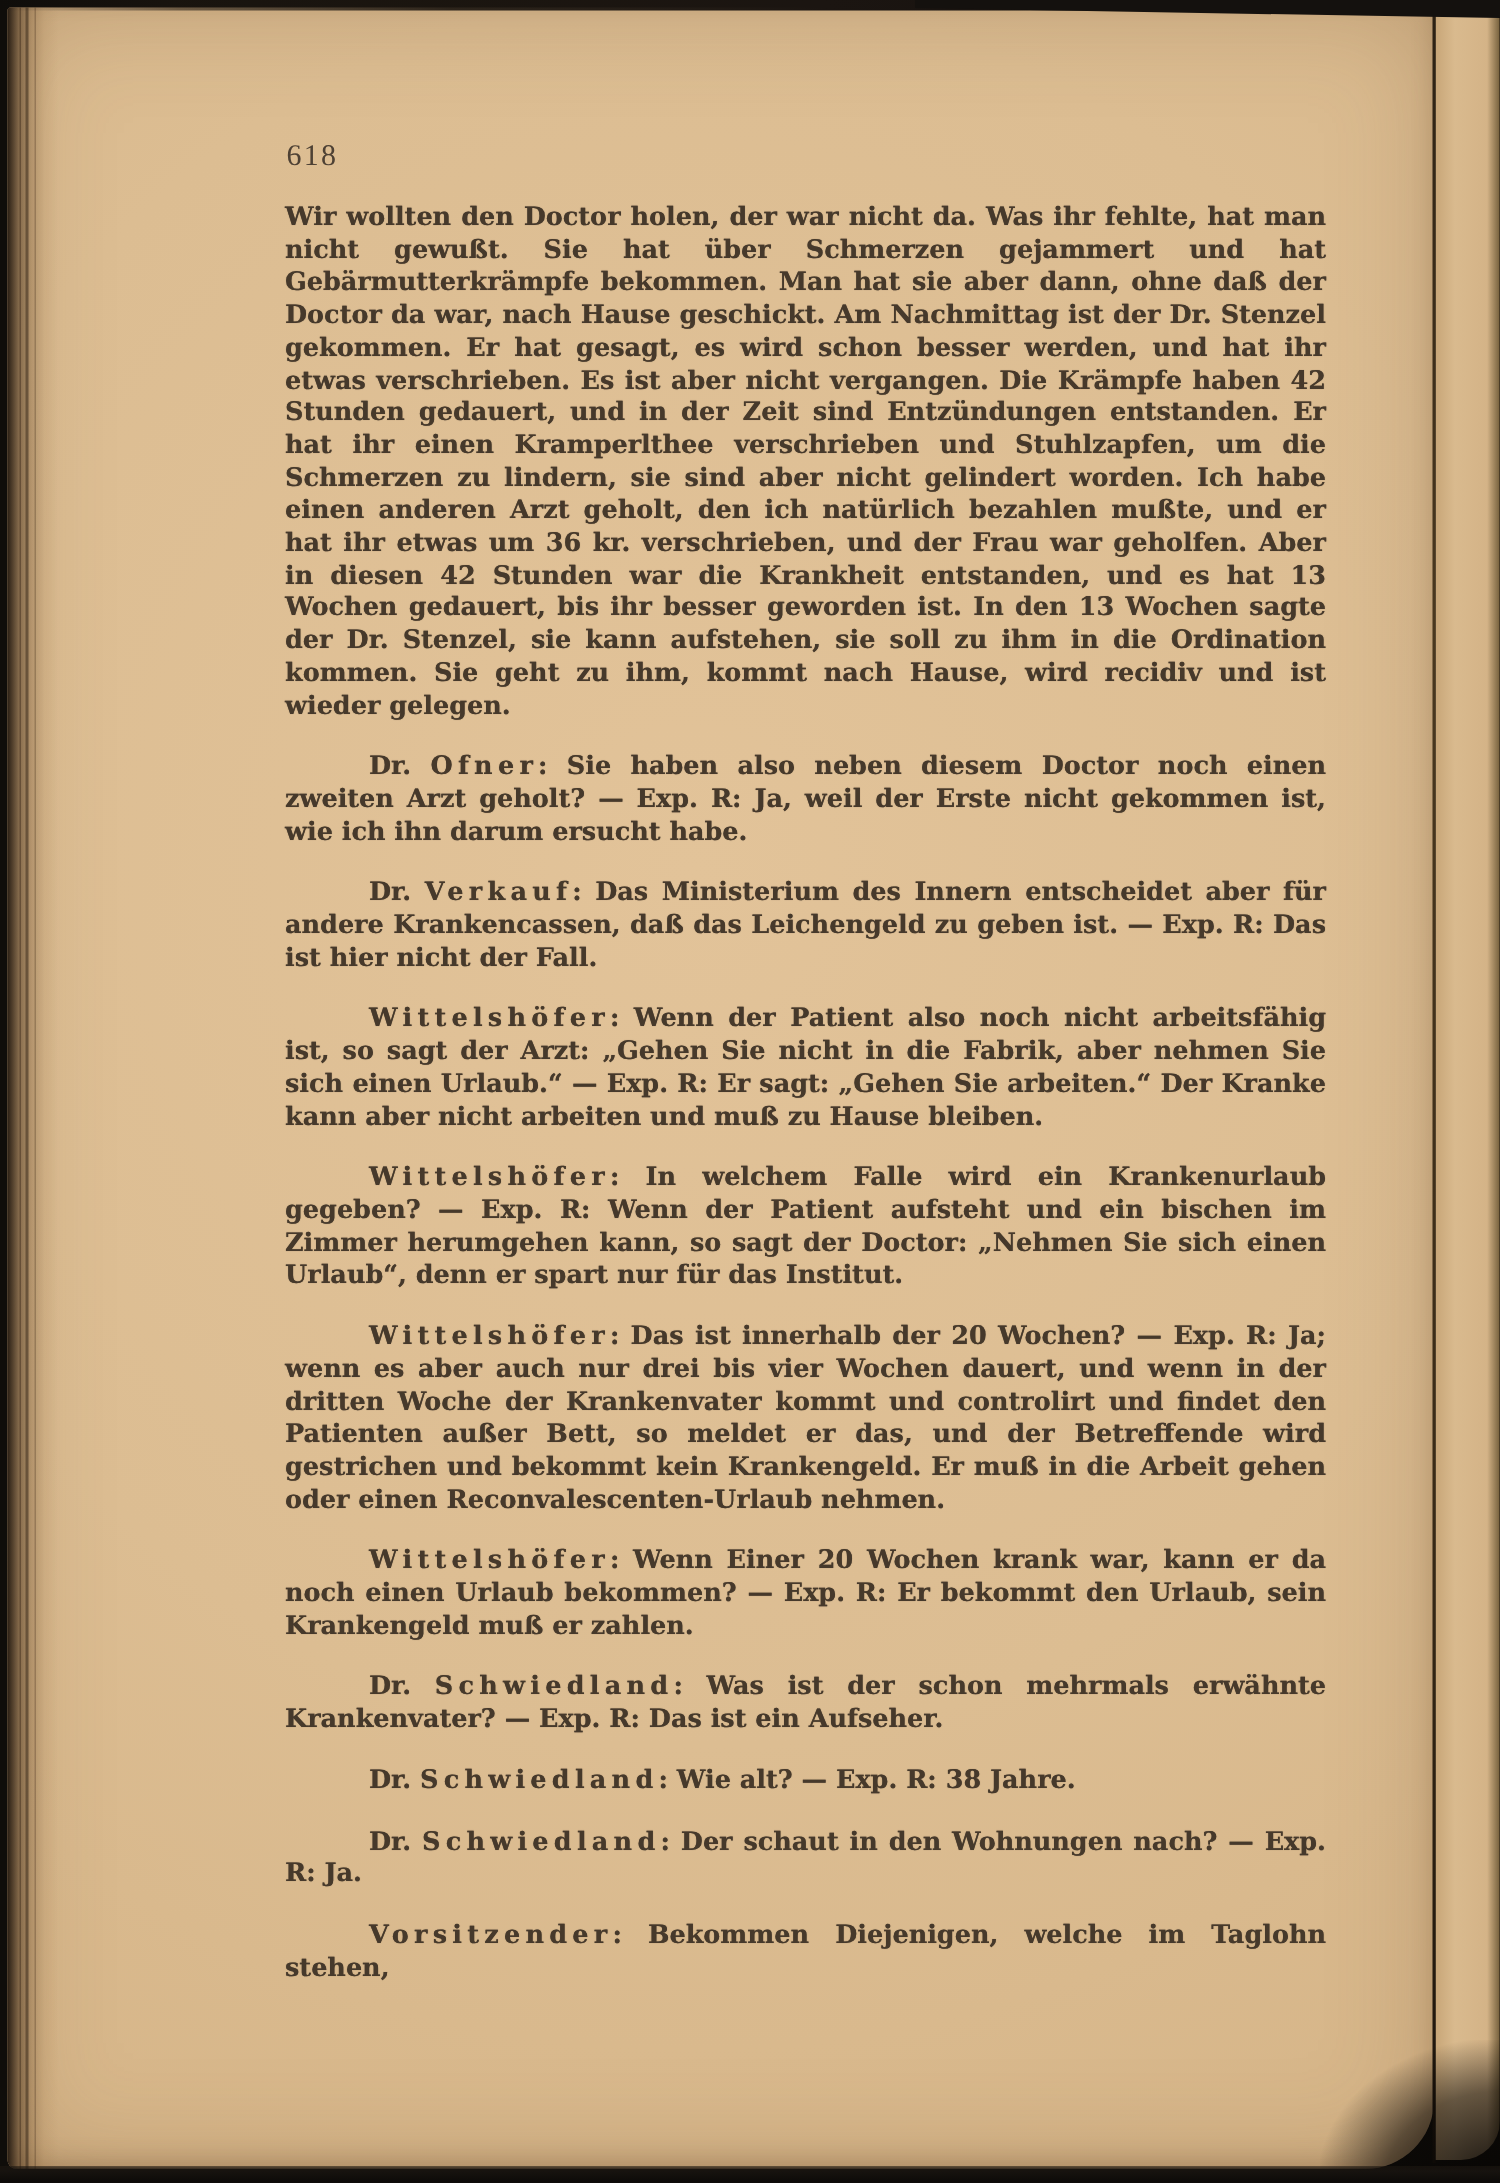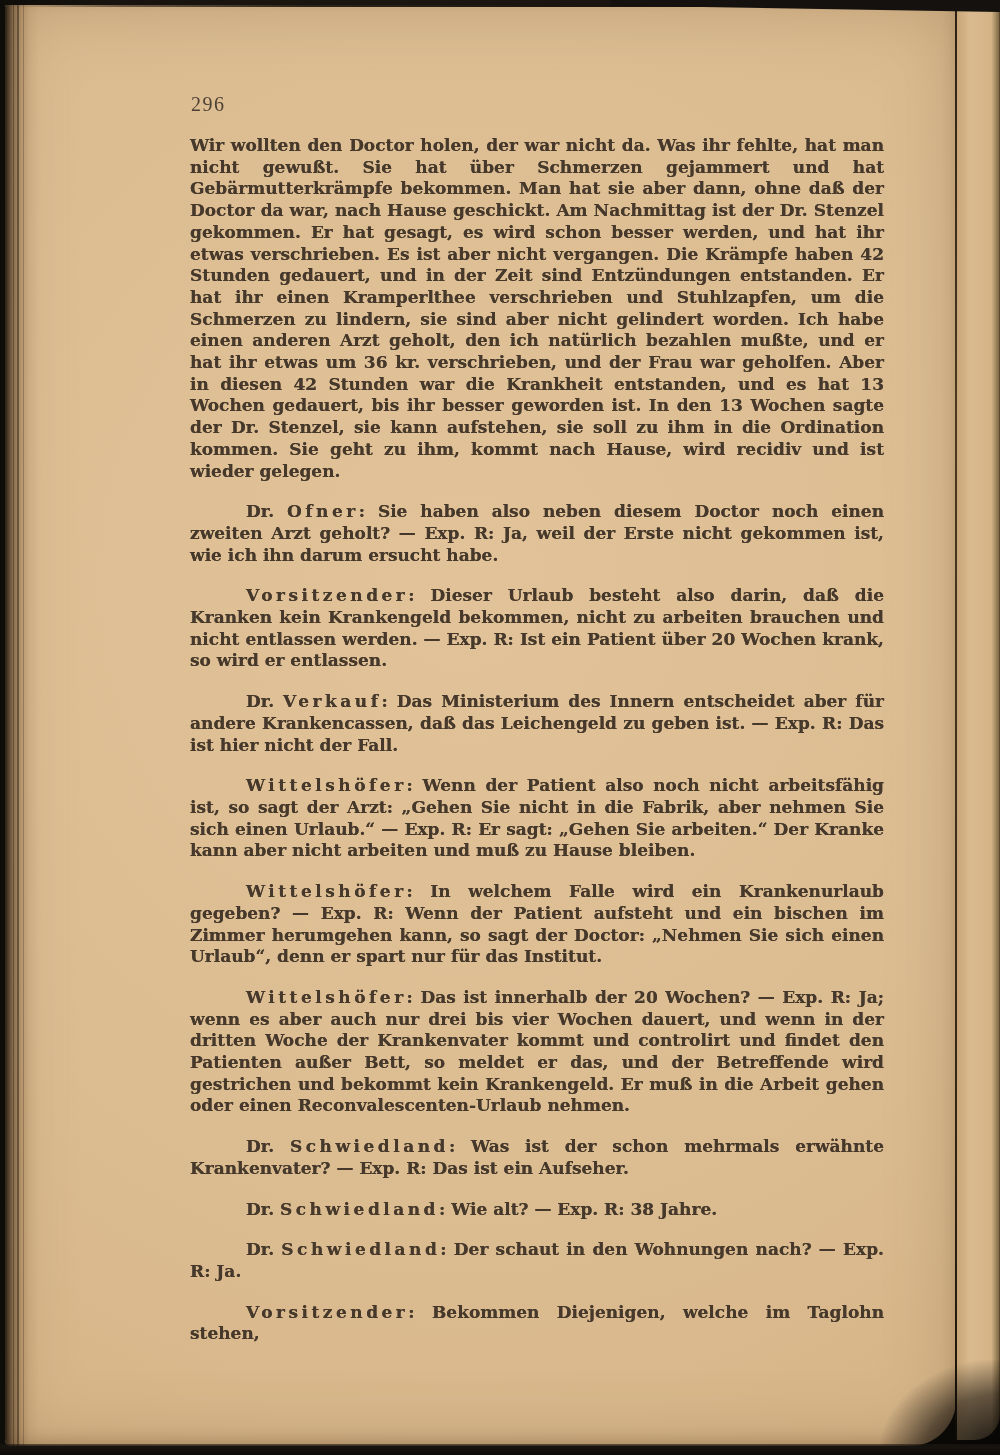--- a/index.html
+++ b/index.html
@@ -90,30 +90,30 @@
 <body>
 
 <div class="adjacent-page"></div>
 
 <div class="page-main"></div>
 <div class="binding-gutter"></div>
 <div class="crease c1"></div>
 <div class="crease c2"></div>
 <div class="crease c3"></div>
 
-<div class="page-number">296</div>
+<div class="page-number">618</div>
 
 <div class="text-block">
     <p class="para">Wir wollten den Doctor holen, der war nicht da. Was ihr fehlte, hat man nicht gewußt. Sie hat über Schmerzen gejammert und hat Gebärmutterkrämpfe bekommen. Man hat sie aber dann, ohne daß der Doctor da war, nach Hause geschickt. Am Nachmittag ist der Dr. Stenzel gekommen. Er hat gesagt, es wird schon besser werden, und hat ihr etwas verschrieben. Es ist aber nicht vergangen. Die Krämpfe haben 42 Stunden gedauert, und in der Zeit sind Entzündungen entstanden. Er hat ihr einen Kramperlthee verschrieben und Stuhlzapfen, um die Schmerzen zu lindern, sie sind aber nicht gelindert worden. Ich habe einen anderen Arzt geholt, den ich natürlich bezahlen mußte, und er hat ihr etwas um 36 kr. verschrieben, und der Frau war geholfen. Aber in diesen 42 Stunden war die Krankheit entstanden, und es hat 13 Wochen gedauert, bis ihr besser geworden ist. In den 13 Wochen sagte der Dr. Stenzel, sie kann aufstehen, sie soll zu ihm in die Ordination kommen. Sie geht zu ihm, kommt nach Hause, wird recidiv und ist wieder gelegen.</p>
     <p class="para indent">Dr. <span class="speaker">Ofner</span>: Sie haben also neben diesem Doctor noch einen zweiten Arzt geholt? — Exp. R: Ja, weil der Erste nicht gekommen ist, wie ich ihn darum ersucht habe.</p>
-    <p class="para indent"><span class="speaker">Vorsitzender</span>: Dieser Urlaub besteht also darin, daß die Kranken kein Krankengeld bekommen, nicht zu arbeiten brauchen und nicht entlassen werden. — Exp. R: Ist ein Patient über 20 Wochen krank, so wird er entlassen.</p>
     <p class="para indent">Dr. <span class="speaker">Verkauf</span>: Das Ministerium des Innern entscheidet aber für andere Krankencassen, daß das Leichengeld zu geben ist. — Exp. R: Das ist hier nicht der Fall.</p>
     <p class="para indent"><span class="speaker">Wittelshöfer</span>: Wenn der Patient also noch nicht arbeitsfähig ist, so sagt der Arzt: „Gehen Sie nicht in die Fabrik, aber nehmen Sie sich einen Urlaub.“ — Exp. R: Er sagt: „Gehen Sie arbeiten.“ Der Kranke kann aber nicht arbeiten und muß zu Hause bleiben.</p>
     <p class="para indent"><span class="speaker">Wittelshöfer</span>: In welchem Falle wird ein Krankenurlaub gegeben? — Exp. R: Wenn der Patient aufsteht und ein bischen im Zimmer herumgehen kann, so sagt der Doctor: „Nehmen Sie sich einen Urlaub“, denn er spart nur für das Institut.</p>
     <p class="para indent"><span class="speaker">Wittelshöfer</span>: Das ist innerhalb der 20 Wochen? — Exp. R: Ja; wenn es aber auch nur drei bis vier Wochen dauert, und wenn in der dritten Woche der Krankenvater kommt und controlirt und findet den Patienten außer Bett, so meldet er das, und der Betreffende wird gestrichen und bekommt kein Krankengeld. Er muß in die Arbeit gehen oder einen Reconvalescenten-Urlaub nehmen.</p>
+    <p class="para indent"><span class="speaker">Wittelshöfer</span>: Wenn Einer 20 Wochen krank war, kann er da noch einen Urlaub bekommen? — Exp. R: Er bekommt den Urlaub, sein Krankengeld muß er zahlen.</p>
     <p class="para indent">Dr. <span class="speaker">Schwiedland</span>: Was ist der schon mehrmals erwähnte Krankenvater? — Exp. R: Das ist ein Aufseher.</p>
     <p class="para indent">Dr. <span class="speaker">Schwiedland</span>: Wie alt? — Exp. R: 38 Jahre.</p>
     <p class="para indent">Dr. <span class="speaker">Schwiedland</span>: Der schaut in den Wohnungen nach? — Exp. R: Ja.</p>
     <p class="para indent"><span class="speaker">Vorsitzender</span>: Bekommen Diejenigen, welche im Taglohn stehen,</p>
   </div>
 
 <div class="right-edge-line"></div>
 <div class="top-edge"></div>
 <div class="top-edge-right"></div>
 <div class="corner-shadow"></div>

